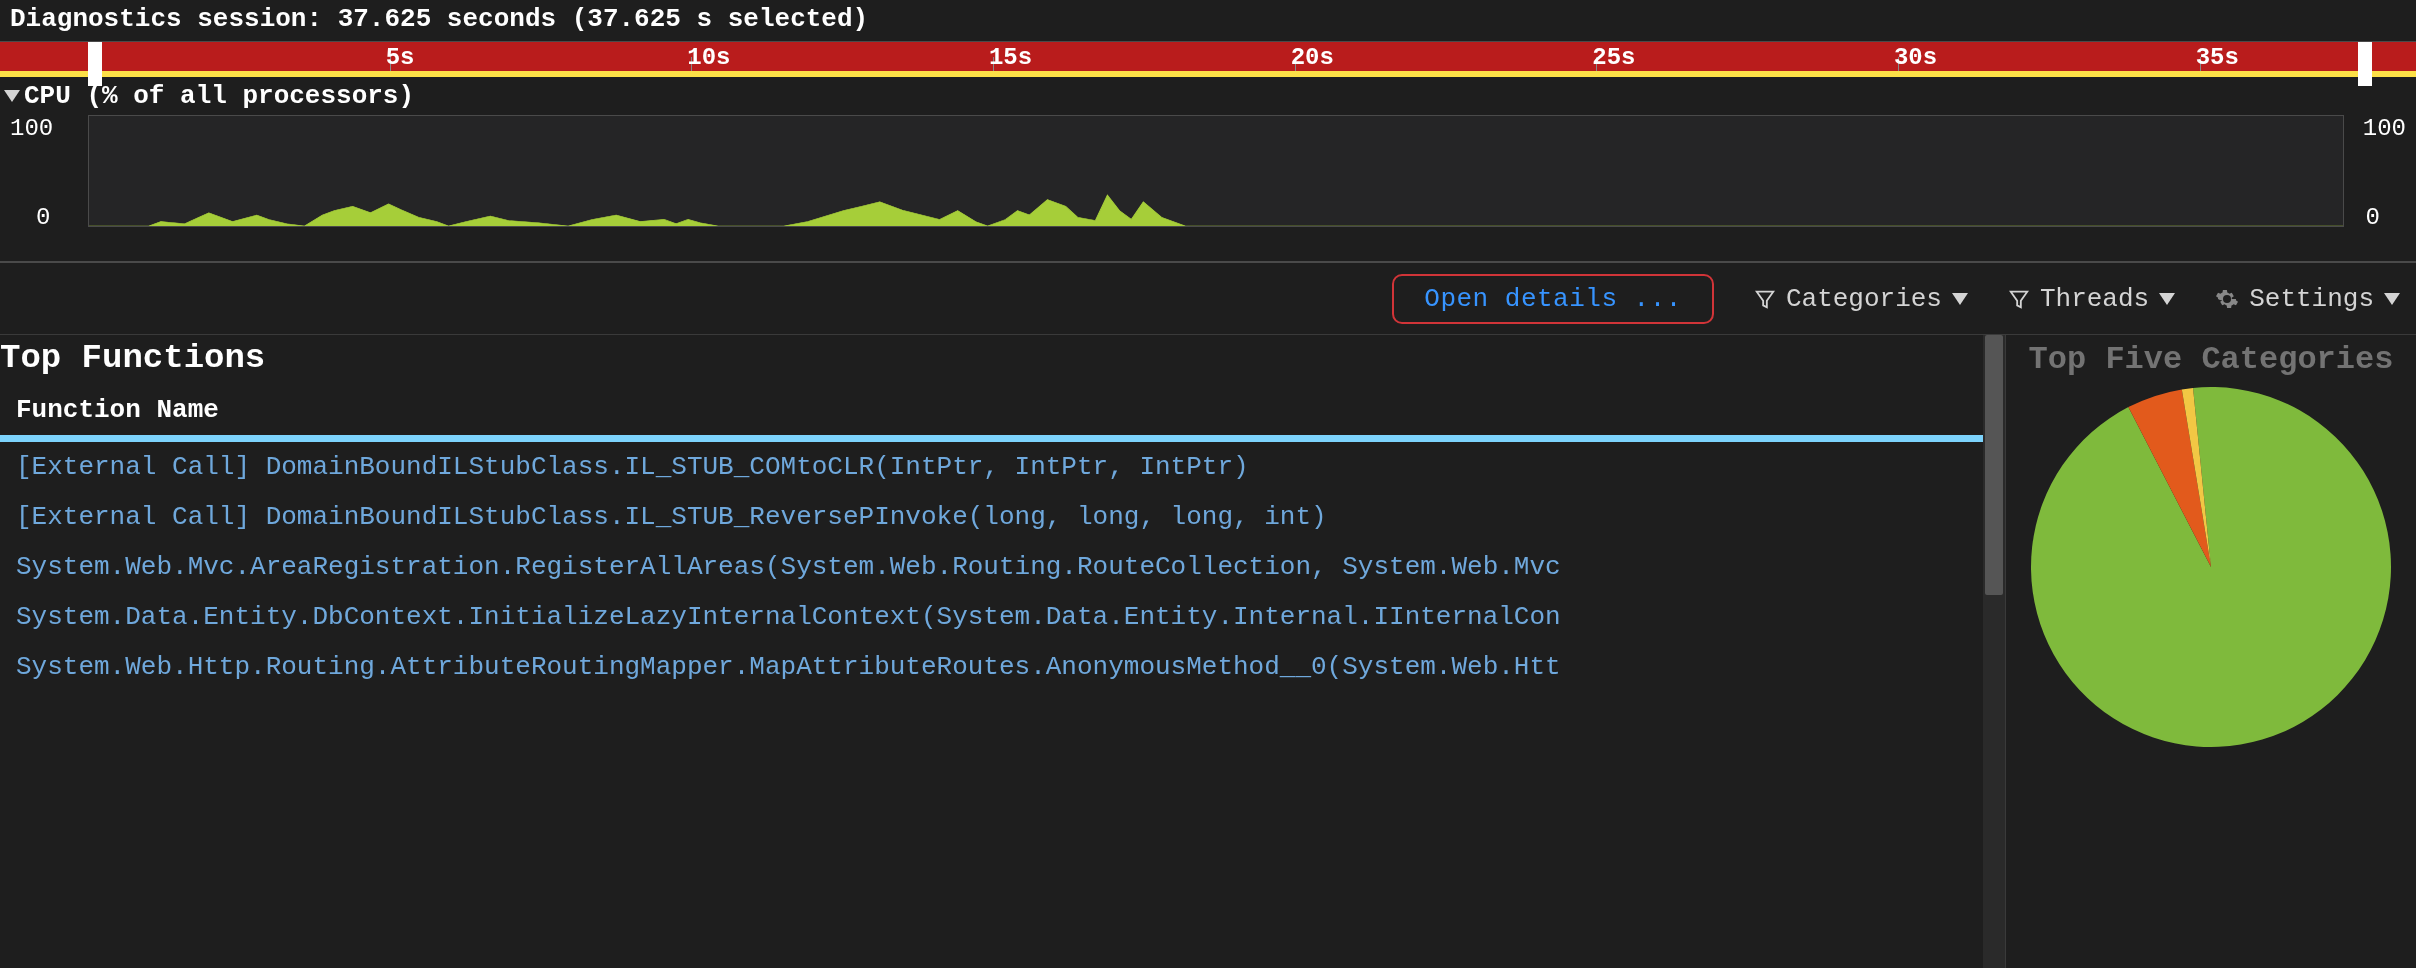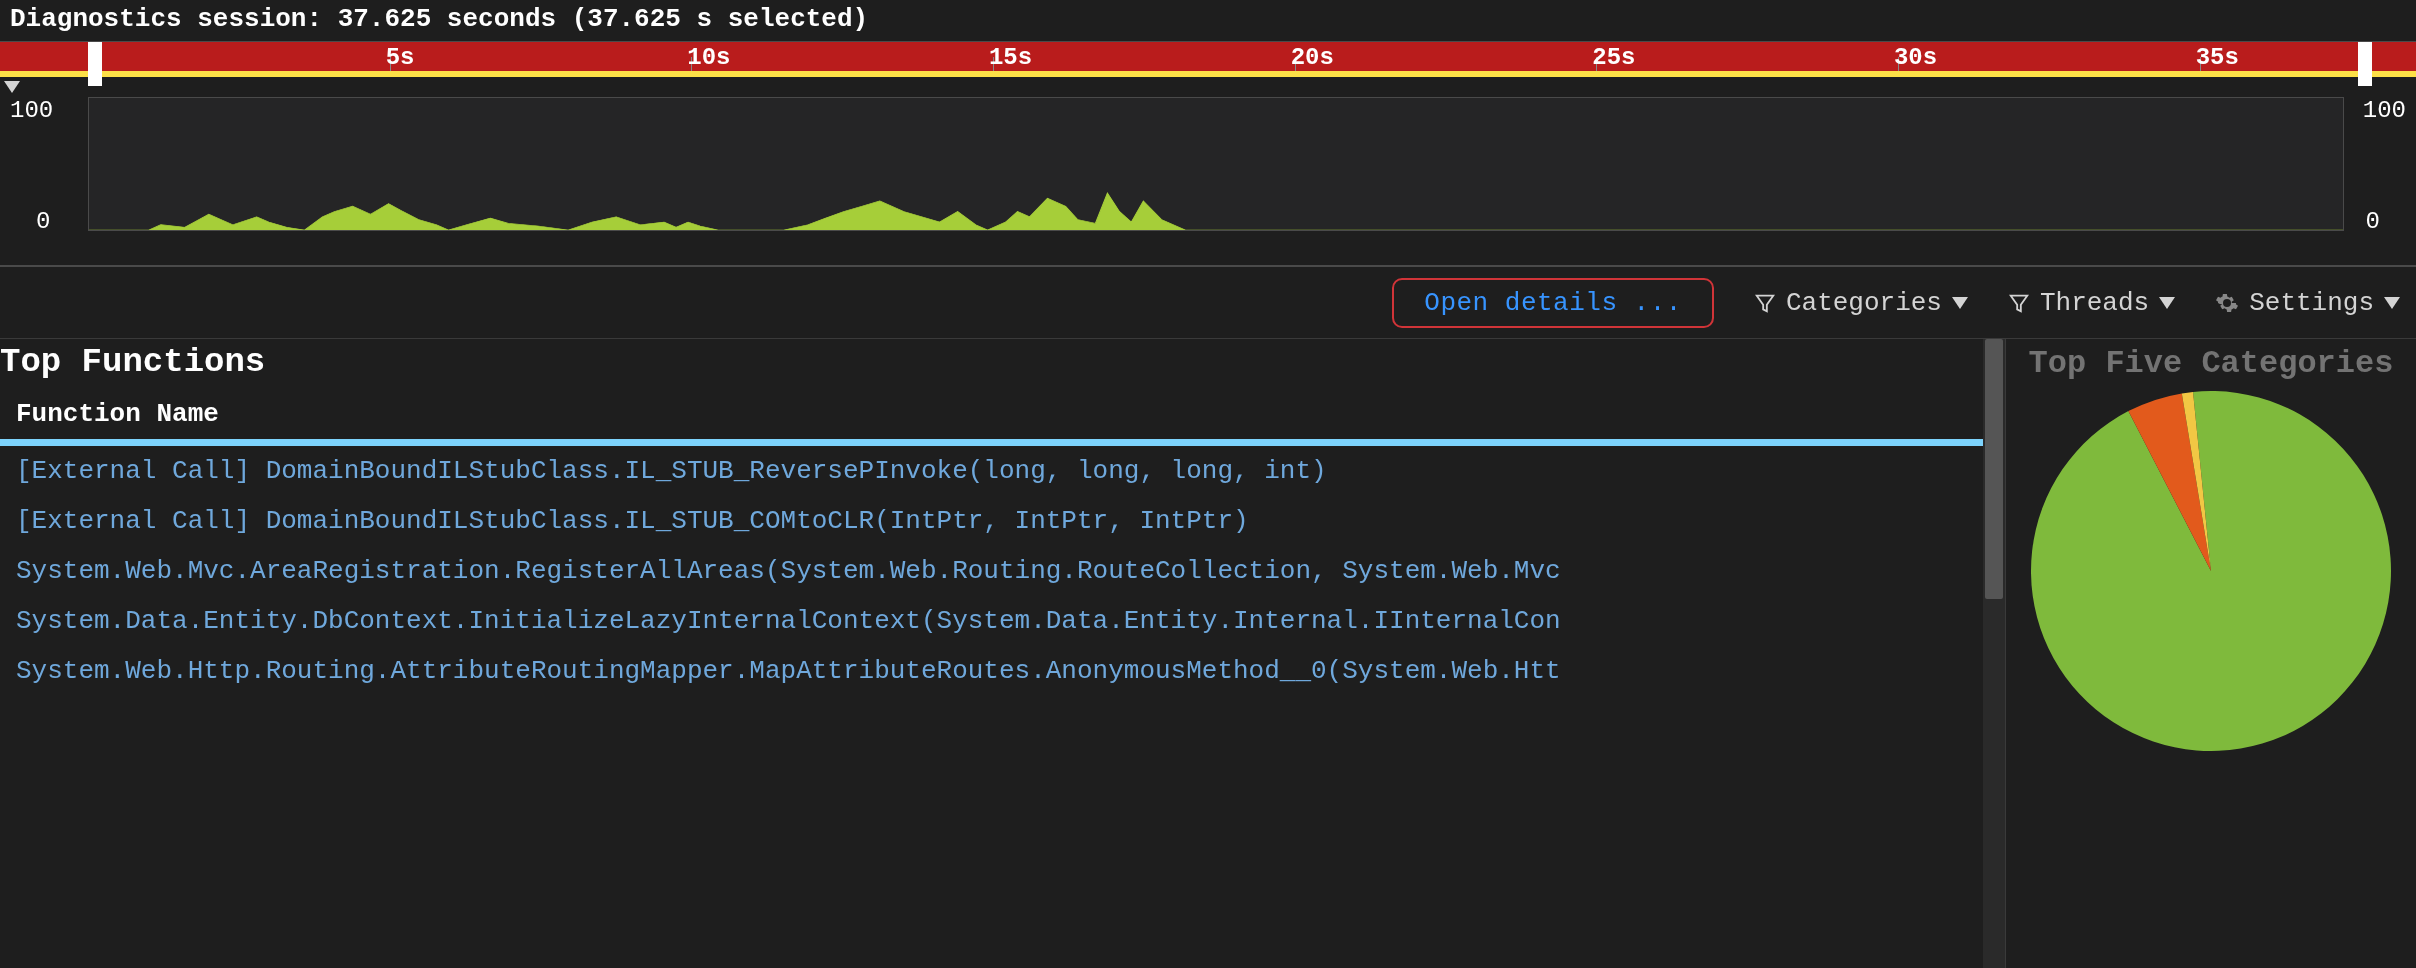--- a/index.html
+++ b/index.html
@@ -71,21 +71,21 @@
     width: 0; height: 0;
     border-left: 8px solid transparent;
     border-right: 8px solid transparent;
     border-top: 12px solid #d4d4d4;
     margin-right: 2px;
   }
 
   
   .cpu-row {
     position: relative;
-    height: 170px;
+    height: 148px;
     background: #1e1e1e;
     border-bottom: 2px solid #4a4a4a;
     padding-bottom: 46px;
   }
   .cpu-axis-left, .cpu-axis-right {
     position: absolute;
     color: #ffffff;
     font-size: 24px;
   }
   .cpu-axis-left.top    { left: 10px;  top: 0; }
@@ -242,20 +242,21 @@
         <div class="ruler-label" style="left: 1596.31px;">25s</div>
         <div class="ruler-tick" style="left: 1897.97px;"></div>
         <div class="ruler-label" style="left: 1897.97px;">30s</div>
         <div class="ruler-tick" style="left: 2199.63px;"></div>
         <div class="ruler-label" style="left: 2199.63px;">35s</div>
       </div>
   </div>
 
   <div class="lane-header">
     <span class="tri"></span>
+    <span>CPU (% of all processors)</span>
   </div>
 
   <div class="cpu-row">
     <div class="cpu-axis-left top">100</div>
     <div class="cpu-axis-left bot">0</div>
     <div class="cpu-axis-right top">100</div>
     <div class="cpu-axis-right bot">0</div>
     <div class="cpu-plot">
       <svg id="cpu-svg" viewBox="0 0 1000 100" preserveAspectRatio="none">
           <path d="M 0 100 L 0.00 100.00 L 13.29 100.00 L 26.58 100.00 L 31.89 96.00 L 42.52 98.00 L 47.84 93.00 L 53.16 88.00 L 58.47 92.00 L 63.79 96.00 L 74.42 90.00 L 79.73 94.00 L 87.71 98.00 L 95.68 100.00 L 103.65 90.00 L 108.97 86.00 L 116.94 82.00 L 124.92 88.00 L 132.89 80.00 L 138.21 85.00 L 146.18 92.00 L 154.15 96.00 L 159.47 100.00 L 167.44 96.00 L 178.07 91.00 L 186.05 95.00 L 199.34 97.00 L 212.62 100.00 L 223.26 94.00 L 233.89 90.00 L 244.52 96.00 L 255.15 94.00 L 260.47 98.00 L 265.78 94.00 L 271.10 97.00 L 279.07 100.00 L 284.39 100.00 L 289.70 100.00 L 295.02 100.00 L 300.33 100.00 L 308.31 100.00 L 318.94 96.00 L 326.91 91.00 L 334.88 86.00 L 342.86 82.00 L 350.83 78.00 L 361.46 86.00 L 369.44 90.00 L 377.41 94.00 L 385.38 86.00 L 393.36 96.00 L 398.67 100.00 L 406.64 94.00 L 411.96 86.00 L 417.28 90.00 L 425.25 76.00 L 433.22 82.00 L 438.54 92.00 L 446.51 95.00 L 451.83 72.00 L 457.14 86.00 L 462.46 94.00 L 467.77 78.00 L 475.75 92.00 L 486.38 100.00 L 494.35 100.00 L 504.98 100.00 L 518.27 100.00 L 531.56 100.00 L 558.14 100.00 L 1000.00 100.00 L 1000 100 Z" fill="#a6ce39" stroke="#a6ce39" stroke-width="0.5"></path>
@@ -286,22 +287,22 @@
       <span>Settings</span>
       <span class="chev"></span>
     </div>
   </div>
 
   <div class="lower">
     <div class="left-pane">
       <div class="top-fns-title">Top Functions</div>
       <div class="fn-header">Function Name</div>
       <div id="fn-rows">
+          <div class="fn-row">[External Call] DomainBoundILStubClass.IL_STUB_COMtoCLR(IntPtr, IntPtr, IntPtr)</div>
           <div class="fn-row">[External Call] DomainBoundILStubClass.IL_STUB_ReversePInvoke(long, long, long, int)</div>
-          <div class="fn-row">[External Call] DomainBoundILStubClass.IL_STUB_COMtoCLR(IntPtr, IntPtr, IntPtr)</div>
           <div class="fn-row">System.Web.Mvc.AreaRegistration.RegisterAllAreas(System.Web.Routing.RouteCollection, System.Web.Mvc</div>
           <div class="fn-row">System.Data.Entity.DbContext.InitializeLazyInternalContext(System.Data.Entity.Internal.IInternalCon</div>
           <div class="fn-row">System.Web.Http.Routing.AttributeRoutingMapper.MapAttributeRoutes.AnonymousMethod__0(System.Web.Htt</div>
         </div>
       <div class="scrolly">
         <div class="scrolly-thumb"></div>
       </div>
     </div>
 
     <div class="right-pane">

